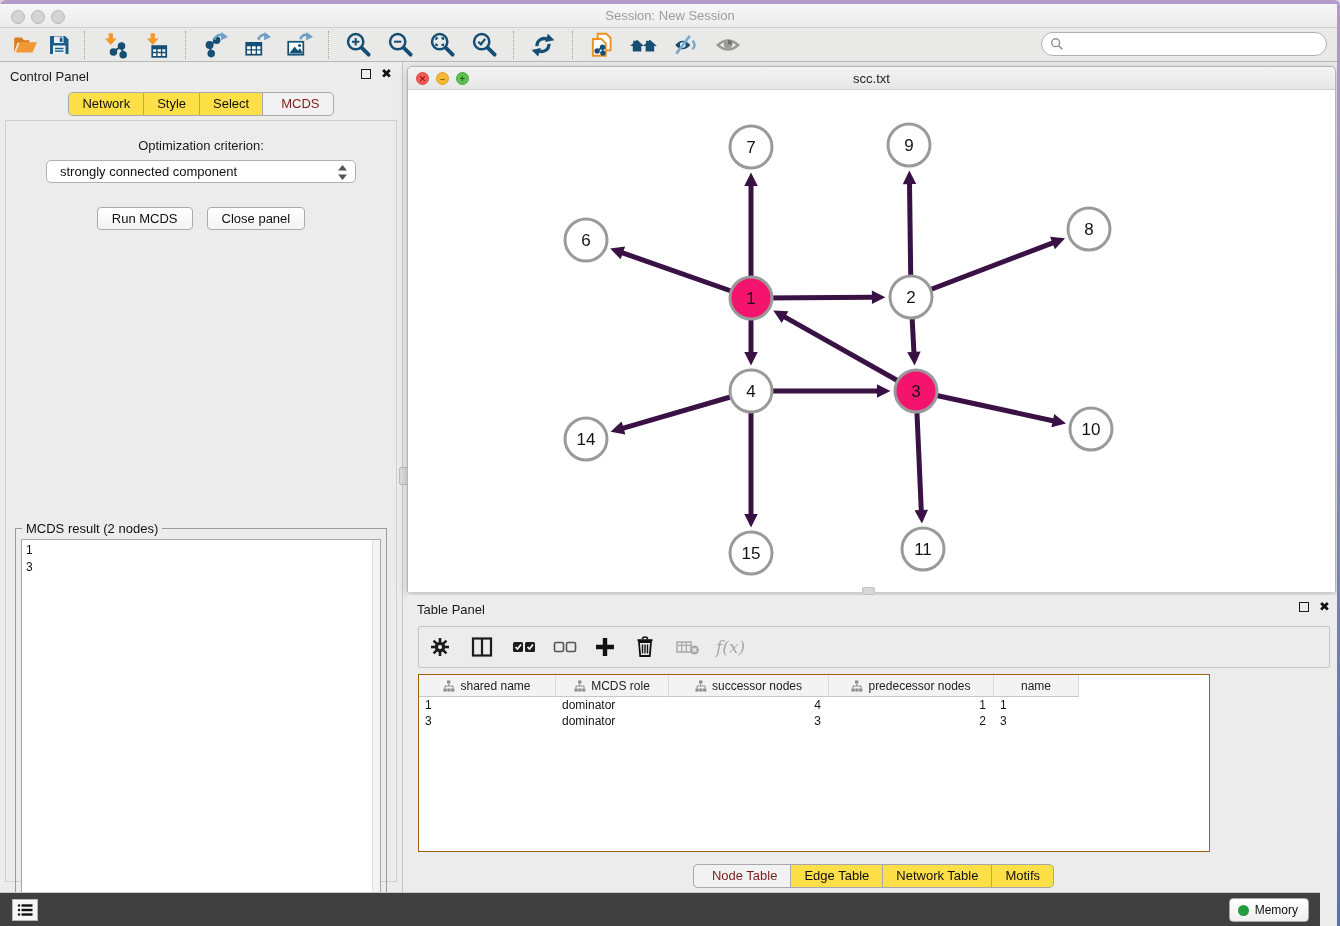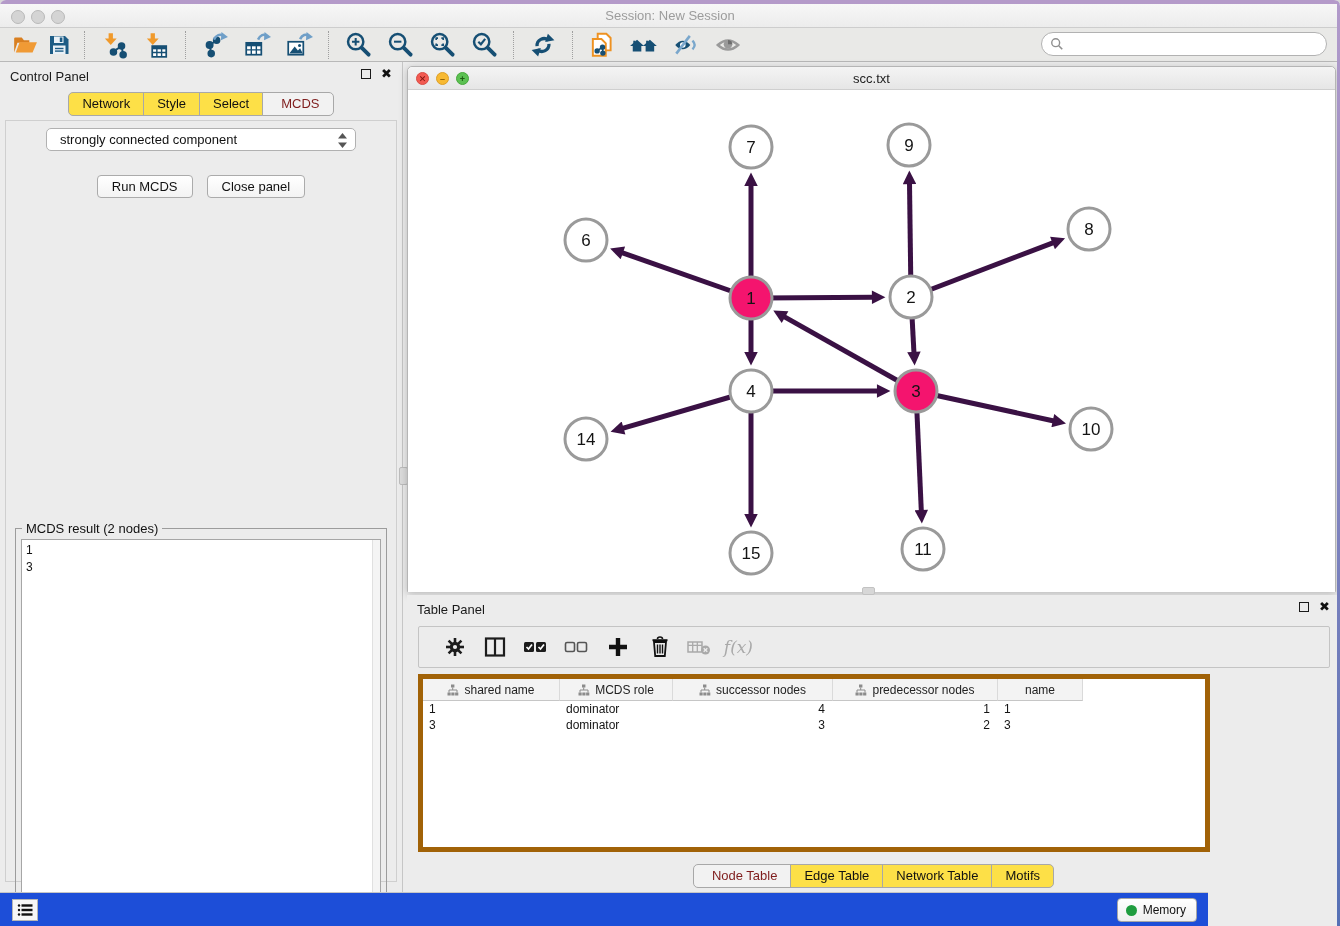--- a/index.html
+++ b/index.html
@@ -92,38 +92,38 @@
   .mac.yel { left:28px; background:#f7b932; border:1px solid #dd9f27; color:#8a5d05; }
   .mac.grn { left:48px; background:#5cc152; border:1px solid #47a83c; color:#1d5c13; }
   .netcanvas { position:absolute; left:0; top:23px; width:927px; height:502px; background:#fff; }
 
   
   .tpanel { position:absolute; left:407px; top:595px; width:933px; height:271px; background:#ececec; }
   .tpanel .panelhead { height:26px; }
   .ttoolbar { position:absolute; left:11px; top:31px; width:912px; height:42px;
               border:1px solid #c4c4c4; border-radius:2px; display:flex; align-items:center;
               padding-left:10px; gap:4px; }
-  .ttbtn { width:37px; height:34px; display:flex; align-items:center; justify-content:flex-end; }
+  .ttbtn { width:37px; height:34px; display:flex; align-items:center; justify-content:flex-start; }
   .fx { font-family:"DejaVu Serif","Liberation Serif",serif; font-style:italic; font-size:17px; color:#a9a9a9; }
 
   .tablebox { position:absolute; left:11px; top:79px; width:792px; height:178px; background:#fff;
-              border:5px solid #a16207; overflow:hidden; }
+              border:1px solid #a16207; overflow:hidden; }
   .thead { display:flex; height:22px; }
   .th { display:flex; align-items:center; justify-content:center; gap:5px; background:#f3f3f3;
         border-right:1px solid #dadada; border-bottom:1px solid #c6c6c6; font-size:12px; color:#222; }
   .tr { display:flex; height:16px; }
   .td { font-size:12px; color:#141414; padding:1px 8px 0 6px; white-space:nowrap; }
   .td.r { text-align:right; }
   .c0{width:137px;} .c1{width:113px;} .c2{width:160px;} .c3{width:165px;} .c4{width:85px;}
 
   .bottomtabs { position:absolute; left:407px; top:864px; width:933px; display:flex; justify-content:center; }
 
   
-  .statusbar { position:absolute; left:0; top:892px; width:1208px; height:34px;
-               background:#1d4ed8; border-top:1px solid #c6c6c6; }
+  .statusbar { position:absolute; left:0; top:892px; width:1320px; height:34px;
+               background:#404040; border-top:1px solid #c6c6c6; }
   .listbtn { position:absolute; left:12px; top:6px; width:26px; height:22px;
              border:1px solid #b6b6b6; background:#f6f6f6; display:flex;
              align-items:center; justify-content:center; }
   .membtn { position:absolute; right:11px; top:5px; height:24px; padding:0 10px 0 8px;
             border:1px solid #a6a6a6; border-radius:4px; background:linear-gradient(#ffffff,#efefef);
             display:flex; align-items:center; gap:6px; font-size:12px; color:#111; }
   .memdot { width:11px; height:11px; border-radius:50%; background:#1f9d3f; }
 </style>
 </head>
 <body>
@@ -305,20 +305,21 @@
       </span>
     </div>
     <div class="tabsrow" id="cp-tabs">
         <div class="tab">Network</div>
         <div class="tab">Style</div>
         <div class="tab">Select</div>
         <div class="tab selected">MCDS</div>
       </div>
 
     <div class="cpbody">
+      <div class="optlabel">Optimization criterion:</div>
       <div class="dropdown">
         <span>strongly connected component</span>
         <svg width="11" height="17" viewBox="0 0 11 17">
           <polygon points="5.5,1 10,6.5 1,6.5" fill="#555"></polygon>
           <polygon points="5.5,16 10,10.5 1,10.5" fill="#555"></polygon>
         </svg>
       </div>
       <div class="btnrow">
         <div class="pushbtn">Run MCDS</div>
         <div class="pushbtn">Close panel</div>

